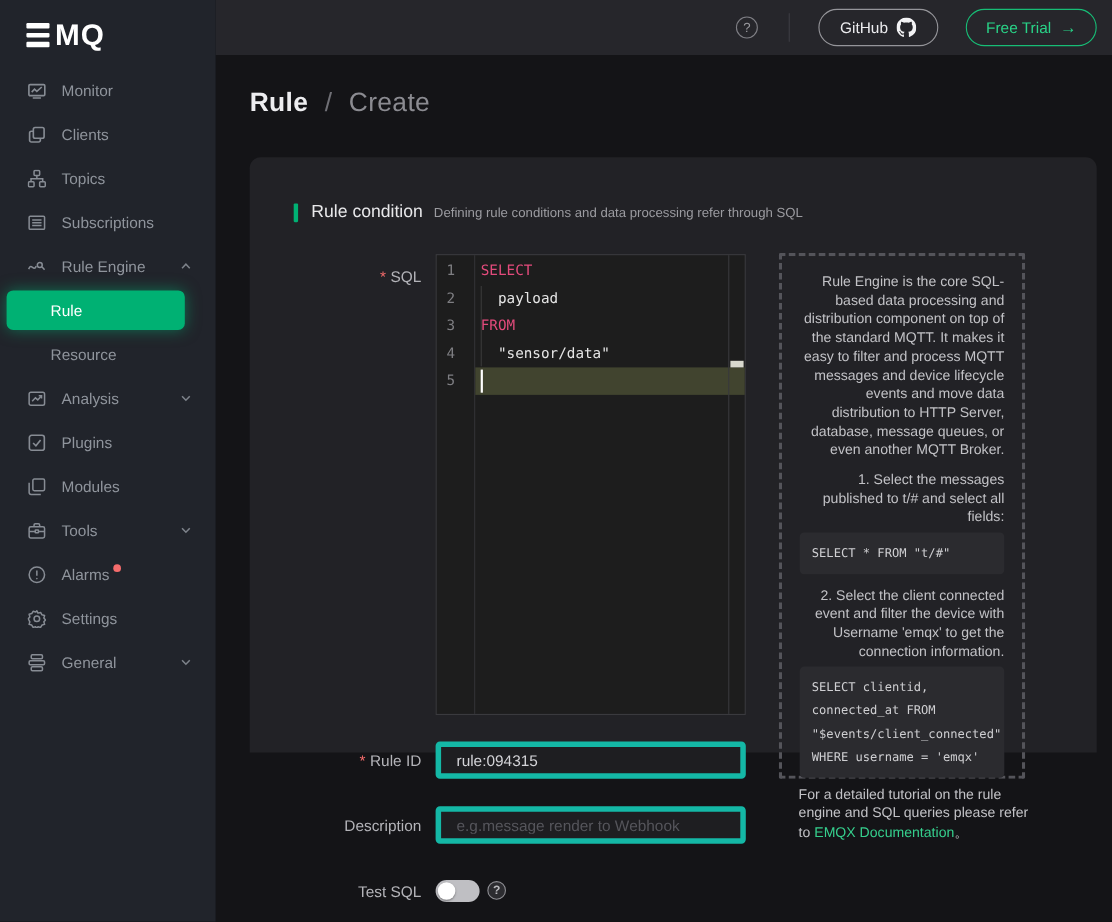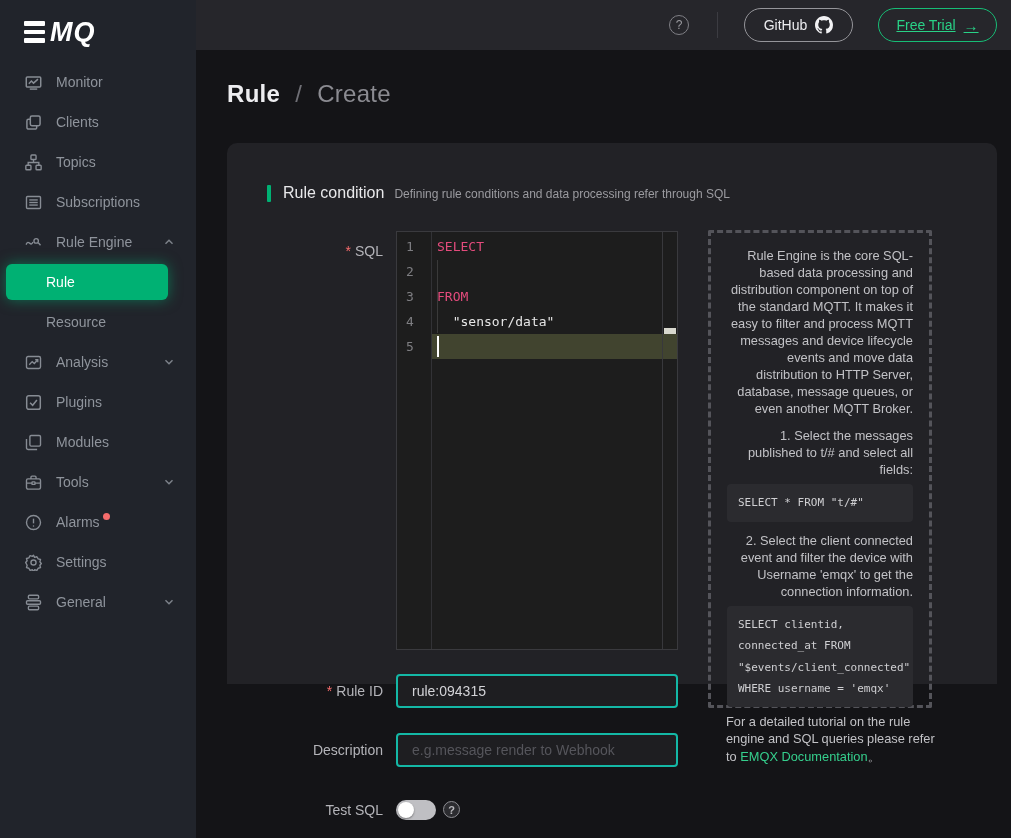--- a/index.html
+++ b/index.html
@@ -5,39 +5,39 @@
   * { margin:0; padding:0; box-sizing:border-box; }
   html,body { width:1011px; height:838px; overflow:hidden; background:#141417;
     font-family:"Liberation Sans", sans-serif; }
   .app { position:relative; width:1011px; height:838px; }
 
   
   .sidebar { position:absolute; left:0; top:0; width:196px; height:838px; background:#21242b; z-index:3; }
   .logo { display:flex; align-items:center; gap:5px; padding:14px 0 0 24px; height:50px; cursor:pointer; }
   .logo-bars { display:flex; flex-direction:column; gap:4px; }
   .logo-bars i { display:block; width:21px; height:4.5px; background:#fff; border-radius:1px; }
-  .logo-text { color:#fff; font-size:27px; font-weight:700; letter-spacing:1px; line-height:1;font-style:italic; }
+  .logo-text { color:#fff; font-size:27px; font-weight:700; letter-spacing:1px; line-height:1; }
   .nav { padding-top:12px; }
   .navitem { position:relative; display:flex; align-items:center; height:40px; padding-left:25px; color:#8f949c; font-size:14px; cursor:pointer; }
   .navitem .nicon { width:17px; height:17px; margin-right:14px; display:flex; align-items:center; justify-content:center; color:#878c94; }
   .navitem .nicon svg { width:17px; height:17px; }
   .navitem .chev { position:absolute; right:22px; top:50%; transform:translateY(-50%); color:#7d828a; }
   .navitem .dot { width:7px; height:7px; border-radius:50%; background:#f56c6c; margin-left:3px; align-self:flex-start; margin-top:11px; }
   .subitem { display:flex; align-items:center; height:40px; padding-left:46px; color:#8f949c; font-size:14px; cursor:pointer; }
   .subitem.active { height:36px; margin:2px 28px 2px 6px; padding-left:40px; background:#00b173; border-radius:6px; color:#fff;
     box-shadow:0 0 14px rgba(0,177,115,.55); }
 
   
   .topbar { position:absolute; left:196px; top:0; width:815px; height:50px; background:#26262b; display:flex; align-items:center; justify-content:flex-end; z-index:2; }
   .help-circle { width:20px; height:20px; border:1.5px solid #7f7f85; border-radius:50%; color:#9b9ba0; font-size:12px; display:flex; align-items:center; justify-content:center; cursor:pointer; margin-right:28px; }
   .top-divider { width:1px; height:26px; background:#3c3c42; margin-right:26px; }
   .pill { height:34px; border-radius:17px; display:flex; align-items:center; justify-content:center; gap:8px; font-size:14px; cursor:pointer; background:transparent; }
   .pill.github { width:109px; border:1.5px solid #95959a; color:#ececef; margin-right:25px; }
   .pill.github svg { width:18px; height:18px; fill:#f2f2f4; }
-  .pill.trial { width:119px; border:1.5px solid #17bd76; color:#29d287; margin-right:14px;text-decoration:underline; }
+  .pill.trial { width:119px; border:1.5px solid #17bd76; color:#29d287; margin-right:14px; }
   .pill .arr { font-size:15px; }
 
   
   .main { position:absolute; left:196px; top:50px; width:815px; height:788px; background:#141417; }
   .breadcrumb { position:absolute; left:31px; top:30px; font-size:24px; letter-spacing:.3px; }
   .breadcrumb .cur { color:#ededf0; font-weight:600; cursor:pointer; }
   .breadcrumb .sep { color:#6f6f75; margin:0 8px; font-weight:300; }
   .breadcrumb .nxt { color:#8b8b91; font-weight:400; }
 
   .card { position:absolute; left:31px; top:93px; width:770px; height:541px; background:#222226; border-radius:10px 10px 0 0; }
@@ -58,21 +58,21 @@
   .ed-num { position:absolute; left:9px; width:20px; color:#7e7e82; line-height:25px; }
   .ed-code { position:absolute; left:40px; right:16px; line-height:25px; white-space:pre; color:#e6e6e6; }
   .tok-keyword { color:#e34b7c; }
   .tok-plain { color:#e6e6e6; }
   .ed-activeline { position:absolute; left:35px; right:0; height:25px; background:#41442f; }
   .ed-cursor { position:absolute; left:40px; width:2px; height:21px; margin-top:2px; background:#fff; }
   .indent-guide { position:absolute; left:40px; top:28px; height:73px; width:1px; background:#3a3a3a; }
   .ed-thumb { position:absolute; right:1px; width:12px; height:6px; background:#d8d8ce; cursor:pointer; }
 
   
-  .tinput { position:absolute; left:169px; width:282px; height:34px; background:#1e1e21; border:2px solid #14b8a6; border-radius:4px; color:#d3d3d7; font-size:14px; padding:0 14px; outline:none; font-family:"Liberation Sans", sans-serif; }
+  .tinput { position:absolute; left:169px; width:282px; height:34px; background:#1e1e21; border:5px solid #14b8a6; border-radius:4px; color:#d3d3d7; font-size:14px; padding:0 14px; outline:none; font-family:"Liberation Sans", sans-serif; }
   .tinput::placeholder { color:#55555b; }
 
   
   .toggle { position:absolute; left:169px; width:40px; height:20px; border-radius:10px; background:#bfbfc3; cursor:pointer; }
   .toggle .knob { position:absolute; left:2px; top:2px; width:16px; height:16px; border-radius:50%; background:#fff; box-shadow:0 1px 2px rgba(0,0,0,.4); }
   .q-filled { position:absolute; width:17px; height:17px; border:1.5px solid #8e8e93; border-radius:50%; color:#b9b9bd; font-size:11px; font-weight:700; display:flex; align-items:center; justify-content:center; cursor:pointer; background:#2c2c30; }
 
   
   .help-panel { position:absolute; left:481px; top:87px; width:224px; height:478px; border:3px dashed #54545a; border-radius:2px; padding:14px 16px; color:#c2c2c6; font-size:12.8px; line-height:1.33; }
   .help-panel p { margin:0 0 2px 0;text-align:right; }
@@ -277,20 +277,21 @@
         <div class="ed-gutter-border"></div>
         <div class="ed-scroll-border"></div>
         <div class="indent-guide"></div>
         <div id="ed-lines">
             <div class="ed-line" style="top: 2px;">
               <span class="ed-num">1</span>
               <span class="ed-code"><span class="tok-keyword">SELECT</span></span>
             </div>
             <div class="ed-line" style="top: 27px;">
               <span class="ed-num">2</span>
+              <span class="ed-code"><span class="tok-plain">  payload</span></span>
             </div>
             <div class="ed-line" style="top: 52px;">
               <span class="ed-num">3</span>
               <span class="ed-code"><span class="tok-keyword">FROM</span></span>
             </div>
             <div class="ed-line" style="top: 77px;">
               <span class="ed-num">4</span>
               <span class="ed-code"><span class="tok-plain">  "sensor/data"</span></span>
             </div>
             <div class="ed-line" style="top: 102px;">

